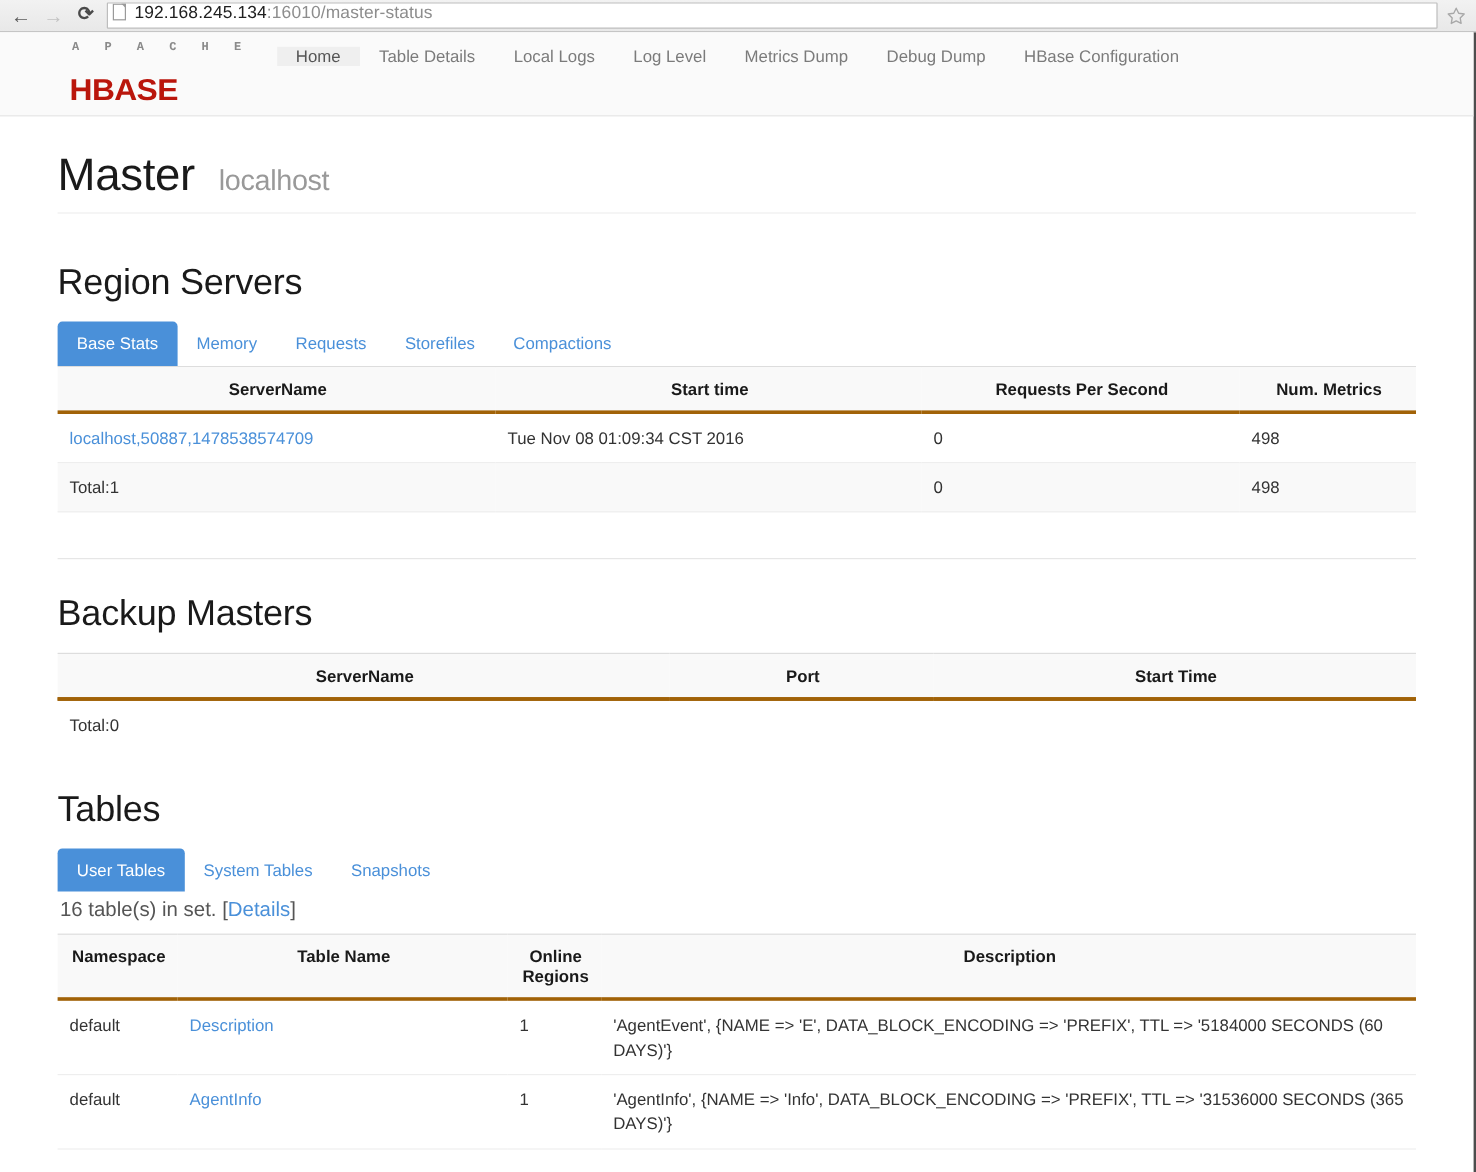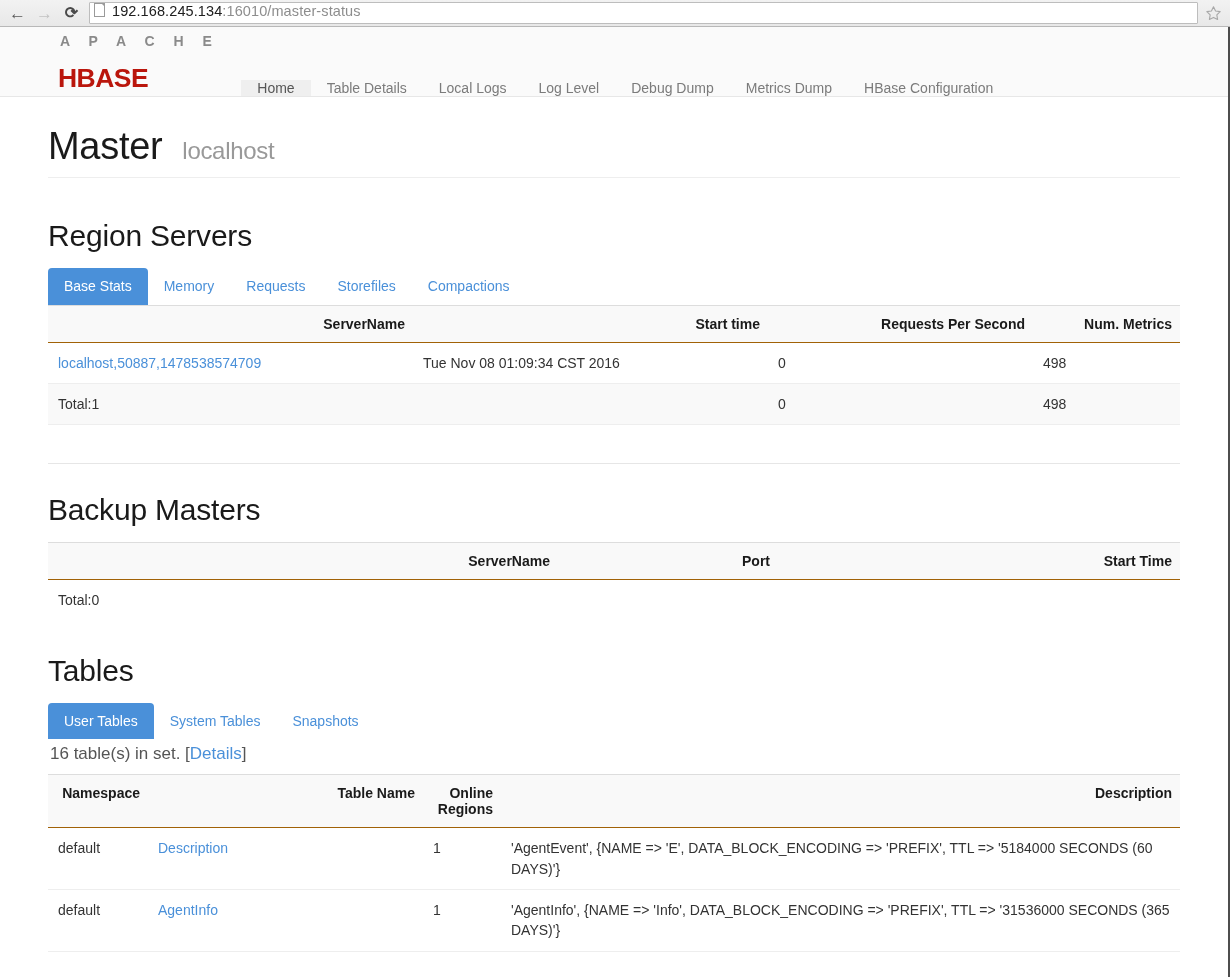--- a/index.html
+++ b/index.html
@@ -91,39 +91,39 @@
     padding-left: 50px;
   }
   .brand {
     display: flex;
     flex-direction: column;
     justify-content: center;
     padding: 0 22px 0 8px;
     user-select: none;
   }
   .brand .apache {
-    font-size: 14px;
+    font-size: 10px;
     letter-spacing: 7.5px;
     color: #8a8a8a;
     font-weight: bold;
-    font-family: Liberation Sans, sans-serif;
+    font-family: Liberation Mono, monospace;
     margin-bottom: 18px;
     padding-left: 2px;
   }
   .brand .hbase {
     font-size: 25px;
     letter-spacing: -0.5px;
     color: #ba160c;
     font-weight: bold;
     font-family: "Liberation Sans", sans-serif;
     line-height: 0.95;
     transform: scaleX(1.06);
     transform-origin: left center;
   }
-  .nav-links { display: flex; align-items: flex-end; margin-top: 12px; }
+  .nav-links { display: flex; align-items: flex-start; margin-top: 12px; }
   .nav-link {
     display: flex;
     align-items: center;
     padding: 0 16px;
     font-size: 14px;
     color: #7b7b7b;
     text-decoration: none;
     white-space: nowrap;
   }
   .nav-link.active {
@@ -190,26 +190,26 @@
   }
 
   
   table.tbl {
     width: 100%;
     border-collapse: collapse;
     font-size: 14px;
     color: #333333;
   }
   table.tbl th {
-    text-align: right;
+    text-align: center;
     font-weight: bold;
     color: #1a1a1a;
     padding: 10px 8px 10px 10px;
     background: #f9f9f9;
-    border-bottom: 1px solid #a16207;
+    border-bottom: 3px solid #a16207;
     vertical-align: top;
   }
   table.tbl td {
     padding: 10px 8px 10px 10px;
     border-bottom: 1px solid #eeeeee;
     vertical-align: top;
     line-height: 1.45;
   }
   table.tbl tr.total-row td {
     background: #f9f9f9;
@@ -261,22 +261,22 @@
   <div class="navbar">
     <div class="brand">
       <span class="apache">A P A C H E</span>
       <span class="hbase">HBASE</span>
     </div>
     <div class="nav-links">
       <a class="nav-link active" href="#">Home</a>
       <a class="nav-link" href="#">Table Details</a>
       <a class="nav-link" href="#">Local Logs</a>
       <a class="nav-link" href="#">Log Level</a>
+      <a class="nav-link" href="#">Metrics Dump</a>
       <a class="nav-link" href="#">Debug Dump</a>
-      <a class="nav-link" href="#">Metrics Dump</a>
       <a class="nav-link" href="#">HBase Configuration</a>
     </div>
   </div>
 
   <div class="container">
 
     <div class="page-header">
       <h1 class="page-title">
         <span>Master</span><small>localhost</small>
       </h1>

